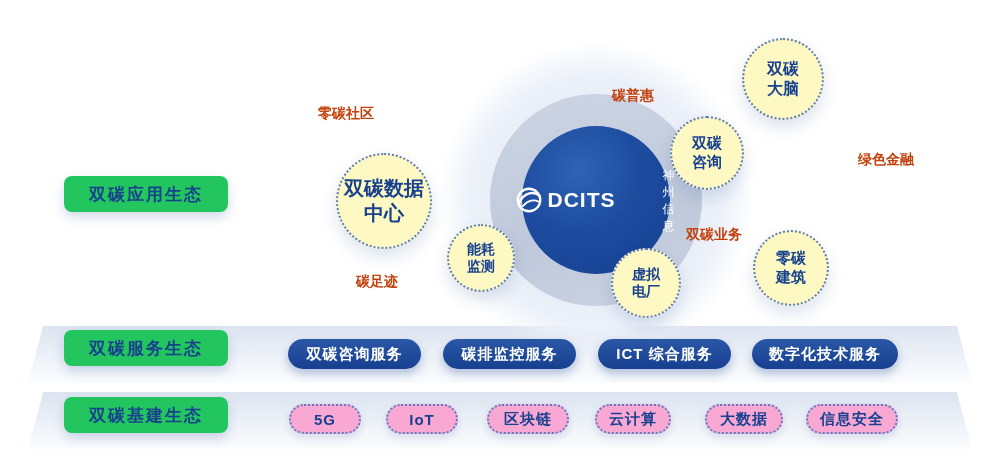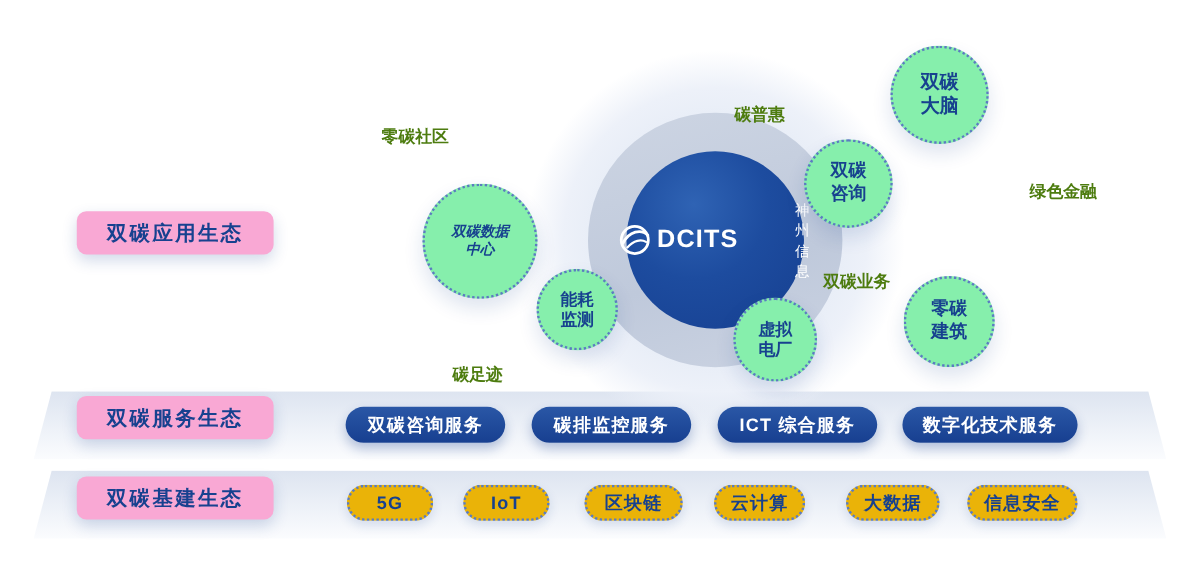--- a/index.html
+++ b/index.html
@@ -18,21 +18,21 @@
     position:absolute; left:28px; width:944px;
     background:linear-gradient(180deg,#dde4f0 0%, #e9eef6 40%, #fbfcfe 100%);
     clip-path:polygon(1.6% 0, 98.4% 0, 100% 100%, 0 100%);
   }
   .band-service { top:326px; height:57px; }
   .band-infra   { top:392px; height:57px; }
 
   
   .side-label {
     position:absolute; left:64px; width:164px; height:36px;
-    background:#f9a8d4; border-radius:8px;
+    background:#22c55e; border-radius:8px;
     box-shadow:0 5px 12px rgba(23,65,143,0.20);
     display:flex; align-items:center; justify-content:center;
     color:#17418f; font-weight:bold; font-size:17px; letter-spacing:2px;
   }
   .side-app     { top:176px; }
   .side-service { top:330px; }
   .side-infra   { top:397px; }
 
   
   .ring-outer {
@@ -54,65 +54,65 @@
   }
   .logo-row { display:flex; align-items:center; gap:5px; }
   .logo-icon { display:flex; align-items:center; }
   .logo-col { display:flex; flex-direction:row; align-items:center; }
   .logo-text { color:#fff; font-weight:bold; font-size:21px; letter-spacing:1px; line-height:1.05; }
   .logo-cn  { color:#fff; font-size:12px; letter-spacing:3px; margin-top:2px;margin-left:47px; }
 
   
   .bubble {
     position:absolute; border-radius:50%;
-    background:#86efac;
+    background:#fef9c3;
     border:2px dotted #5b7cc0;
     box-shadow:0 8px 16px rgba(23,65,143,0.14);
     display:flex; flex-direction:column; align-items:center; justify-content:center;
     text-align:center; font-weight:bold; color:#17418f; line-height:1.25;
     z-index:3;
   }
   .b-platform   { left:458px; top:51px;  width:90px; height:90px; font-size:15px; }
   .b-brain      { left:742px; top:38px;  width:82px; height:82px; font-size:16px; }
   .b-consult    { left:670px; top:116px; width:74px; height:74px; font-size:15px; }
   .b-building   { left:753px; top:230px; width:76px; height:76px; font-size:15px; }
   .b-vpp        { left:611px; top:248px; width:70px; height:70px; font-size:14px; }
   .b-energy     { left:447px; top:224px; width:68px; height:68px; font-size:14px; }
-  .b-datacenter { left:352px; top:153px; width:96px; height:96px; font-size:12px;font-style:italic; }
+  .b-datacenter { left:336px; top:153px; width:96px; height:96px; font-size:20px; }
 
   
   .tag {
-    position:absolute; font-weight:bold; font-size:14px; color:#4d7c0f;
+    position:absolute; font-weight:bold; font-size:14px; color:#c2410c;
     z-index:3; white-space:nowrap;
   }
   .t-community { left:318px; top:105px; }
   .t-inclusive { left:612px; top:87px;  }
   .t-finance   { left:810px; top:151px;padding-left:48px; }
   .t-sink      { left:686px; top:226px; }
-  .t-footprint { left:377px; top:273px;margin-top:31px; }
+  .t-footprint { left:356px; top:273px; }
 
   
   .service-pill {
     position:absolute; top:339px; height:30px;
     background:linear-gradient(180deg,#2a57a6 0%, #173f90 100%);
     border-radius:16px;
     color:#ffffff; font-weight:bold; font-size:15px;
     display:flex; align-items:center; justify-content:center;
     box-shadow:0 5px 10px rgba(23,63,144,0.30);
     z-index:2; letter-spacing:1px;
   }
   .sp-0 { left:288px; width:133px; }
   .sp-1 { left:443px; width:133px; }
   .sp-2 { left:598px; width:133px; }
   .sp-3 { left:752px; width:146px; }
 
   
   .infra-pill {
     position:absolute; top:404px; height:30px;
-    background:#eab308;
+    background:#f9a8d4;
     border:2px dotted #5b7cc0;
     border-radius:16px;
     color:#17418f; font-weight:bold; font-size:15px;
     display:flex; align-items:center; justify-content:center;
     box-shadow:0 4px 9px rgba(23,65,143,0.14);
     z-index:2; letter-spacing:1px;
   }
   .ip-0 { left:289px; width:72px; }
   .ip-1 { left:386px; width:72px; }
   .ip-2 { left:487px; width:82px; }

